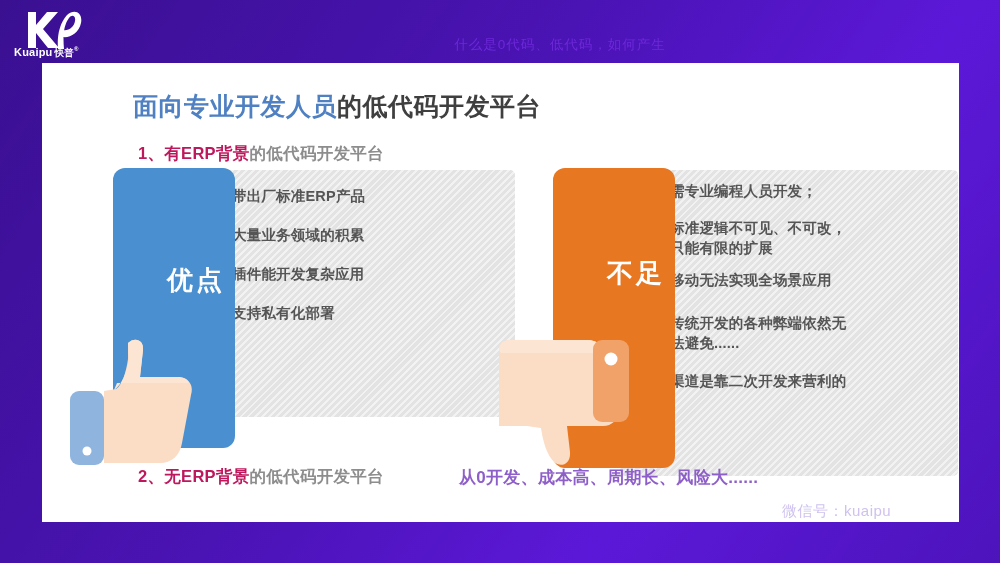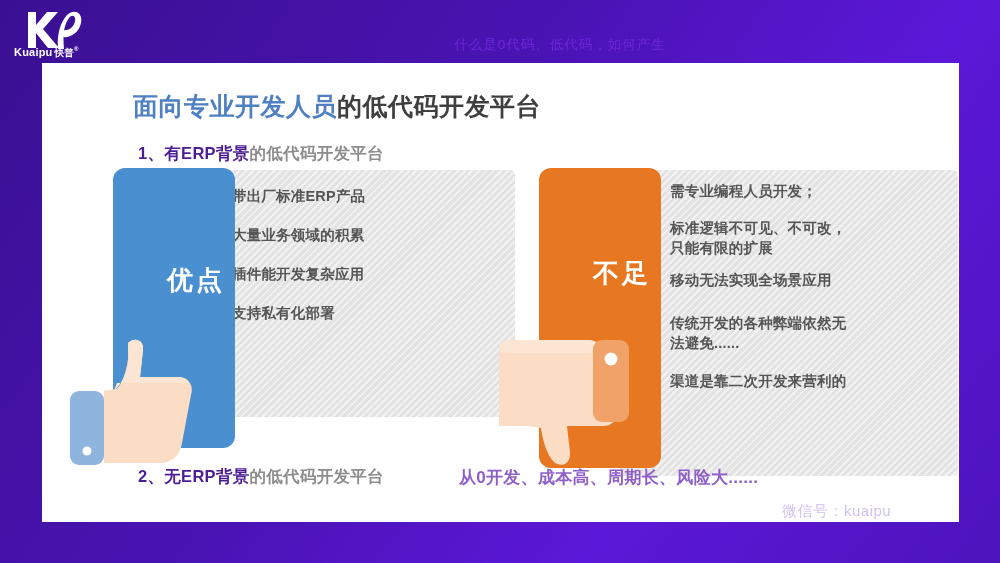--- a/index.html
+++ b/index.html
@@ -33,21 +33,21 @@
 
   
   .slide-title{
     position:absolute; left:91px; top:27px;
     font-size:25px; font-weight:bold; letter-spacing:.5px; white-space:nowrap;
   }
   .slide-title .hl{ color:#4e80c2; }
   .slide-title .rest{ color:#3f3f3f; }
 
   .sub-head{ position:absolute; white-space:nowrap; font-size:16.5px; letter-spacing:.3px; }
-  .sub-head .strong{ color:#4c1d95; font-weight:bold; }
+  .sub-head .strong{ color:#be185d; font-weight:bold; }
   .sub-head .light{ color:#8d8d8d; font-weight:bold; }
   #sub1{ left:96px; top:80px; }
   #sub2{ left:96px; top:403px;text-align:right; }
 
   .tagline{
     position:absolute; left:417px; top:403px; white-space:nowrap;
     font-size:17px; font-weight:bold; color:#8e5fc8; letter-spacing:.3px;
   }
 
   
@@ -71,21 +71,21 @@
   .btxt{
     margin-left:22px; color:#555555; font-size:14.5px; line-height:20px;
     letter-spacing:.2px; font-weight:bold;
   }
   #panel-left  .bitem{ left:23px; }
   #panel-right .bitem{ left:23px; }
 
   
   .sidepanel{ position:absolute; border-radius:12px; overflow:hidden; }
   #pros-panel{ left:71px; top:105px; width:122px; height:280px; background:#4a90d0; }
-  #cons-panel{ left:497px; top:105px; width:122px; height:300px; background:#e87722; }
+  #cons-panel{ left:511px; top:105px; width:122px; height:300px; background:#e87722; }
   .sidelabel{
     position:absolute; width:100%; text-align:center;
     color:#ffffff; font-size:26px; font-weight:bold; letter-spacing:3px;padding-left:44px;
   }
   #pros-panel .sidelabel{ top:95px; }
   #cons-panel .sidelabel{ top:88px; }
 
   
   .illus{ position:absolute; }
   #thumb-up{   left:28px;  top:270px; width:150px; height:135px; }

